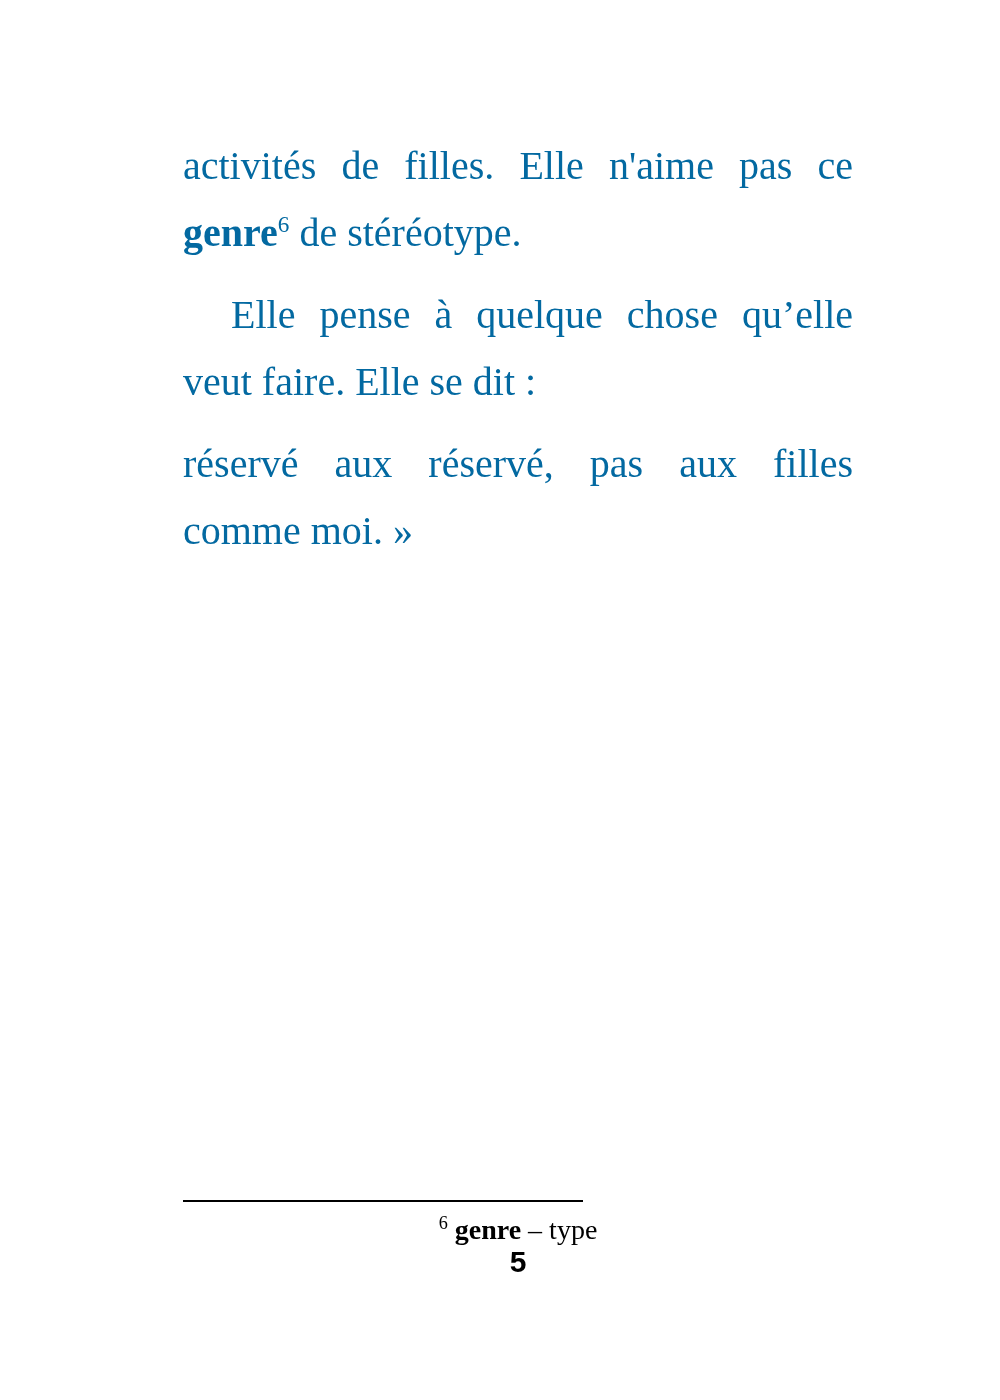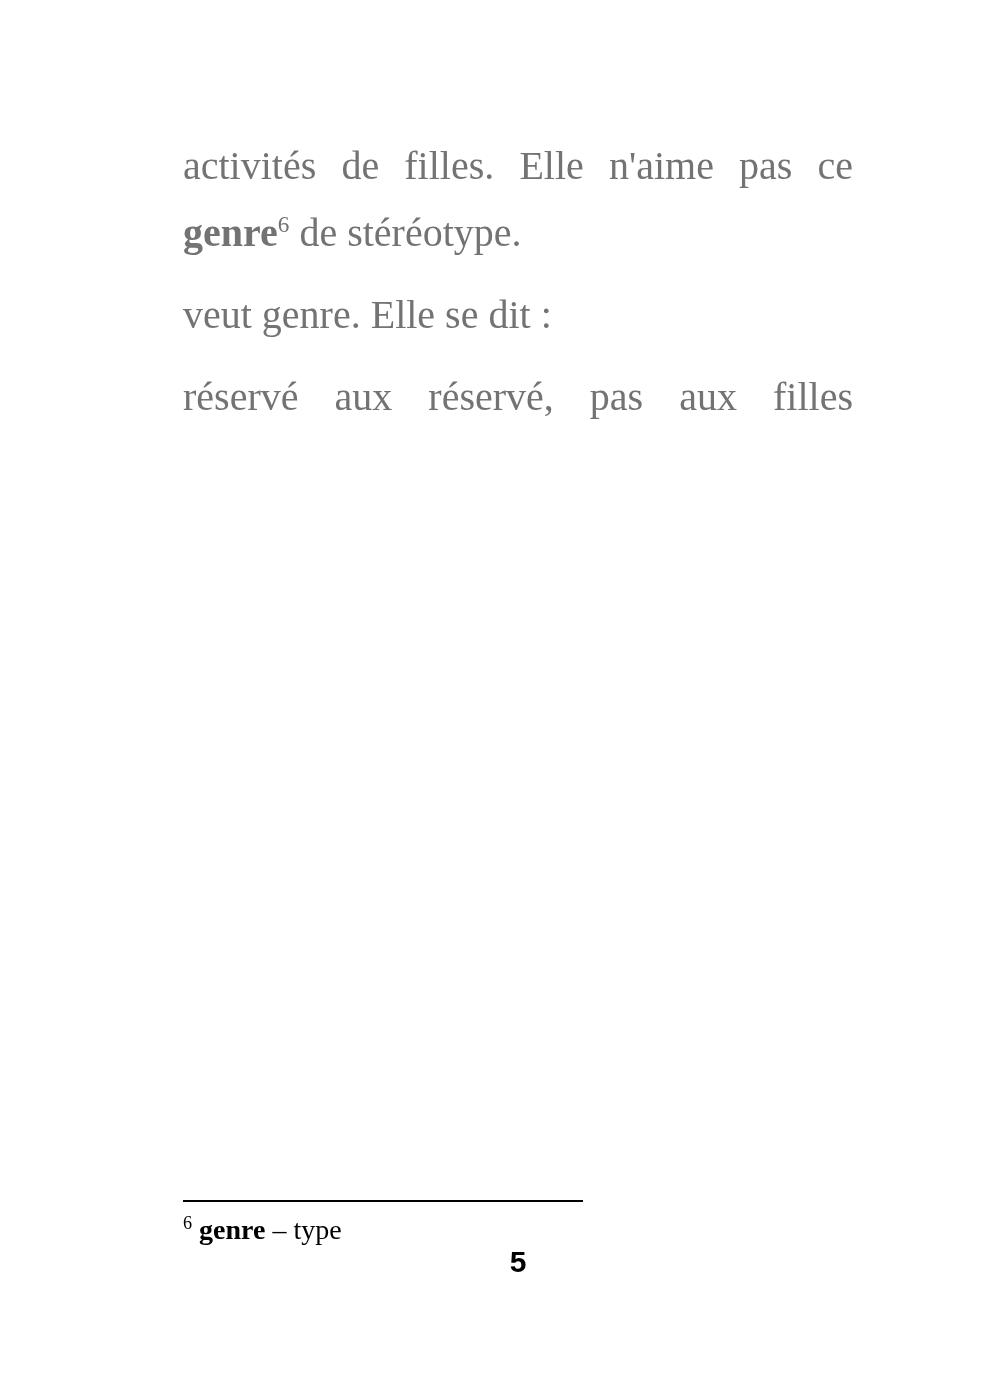--- a/index.html
+++ b/index.html
@@ -13,21 +13,21 @@
     color: #000000;
     overflow: hidden;
   }
   .text-col {
     position: absolute;
     left: 183px;
     top: 132px;
     width: 670px;
     font-size: 40px;
     line-height: 67px;
-    color: #737373;
+    color: #0369a1;
   }
   .para { margin: 0; }
   .para + .para { margin-top: 15px; }
   .line {
     text-align: justify;
     text-align-last: justify;
   }
   .line.last {
     text-align: center;
     text-align-last: left;
@@ -48,20 +48,21 @@
     background: #000;
   }
   .footnote {
     position: absolute;
     left: 183px;
     top: 1210px;
     width: 670px;
     font-size: 28px;
     line-height: 1.4;
     color: #000;
+    text-align: center;
   }
   .footnote sup.fnref { font-size: 0.65em; }
   .page-number {
     position: absolute;
     left: 183px;
     top: 1245px;
     width: 670px;
     text-align: center;
     font-family: "Liberation Sans", sans-serif;
     font-weight: bold;
@@ -75,25 +76,27 @@
 <div class="page">
 
   <div class="text-col">
 
     <div class="para">
       <div class="line">activités de filles. Elle n'aime pas ce</div>
       <div class="line last"><span class="bold">genre</span><sup class="fnref">6</sup><span> de stéréotype.</span></div>
     </div>
 
     <div class="para">
-      <div class="line last">veut genre. Elle se dit :</div>
+      <div class="line indent">Elle pense à quelque chose qu’elle</div>
+      <div class="line last">veut faire. Elle se dit :</div>
     </div>
 
     <div class="para">
       <div class="line">réservé aux réservé, pas aux filles</div>
+      <div class="line last">comme moi. »</div>
     </div>
 
   </div>
 
   <div class="footnote-sep"></div>
 
   <div class="footnote"><sup class="fnref">6</sup> <span class="bold">genre</span><span> – type</span></div>
 
   <div class="page-number">5</div>
 

